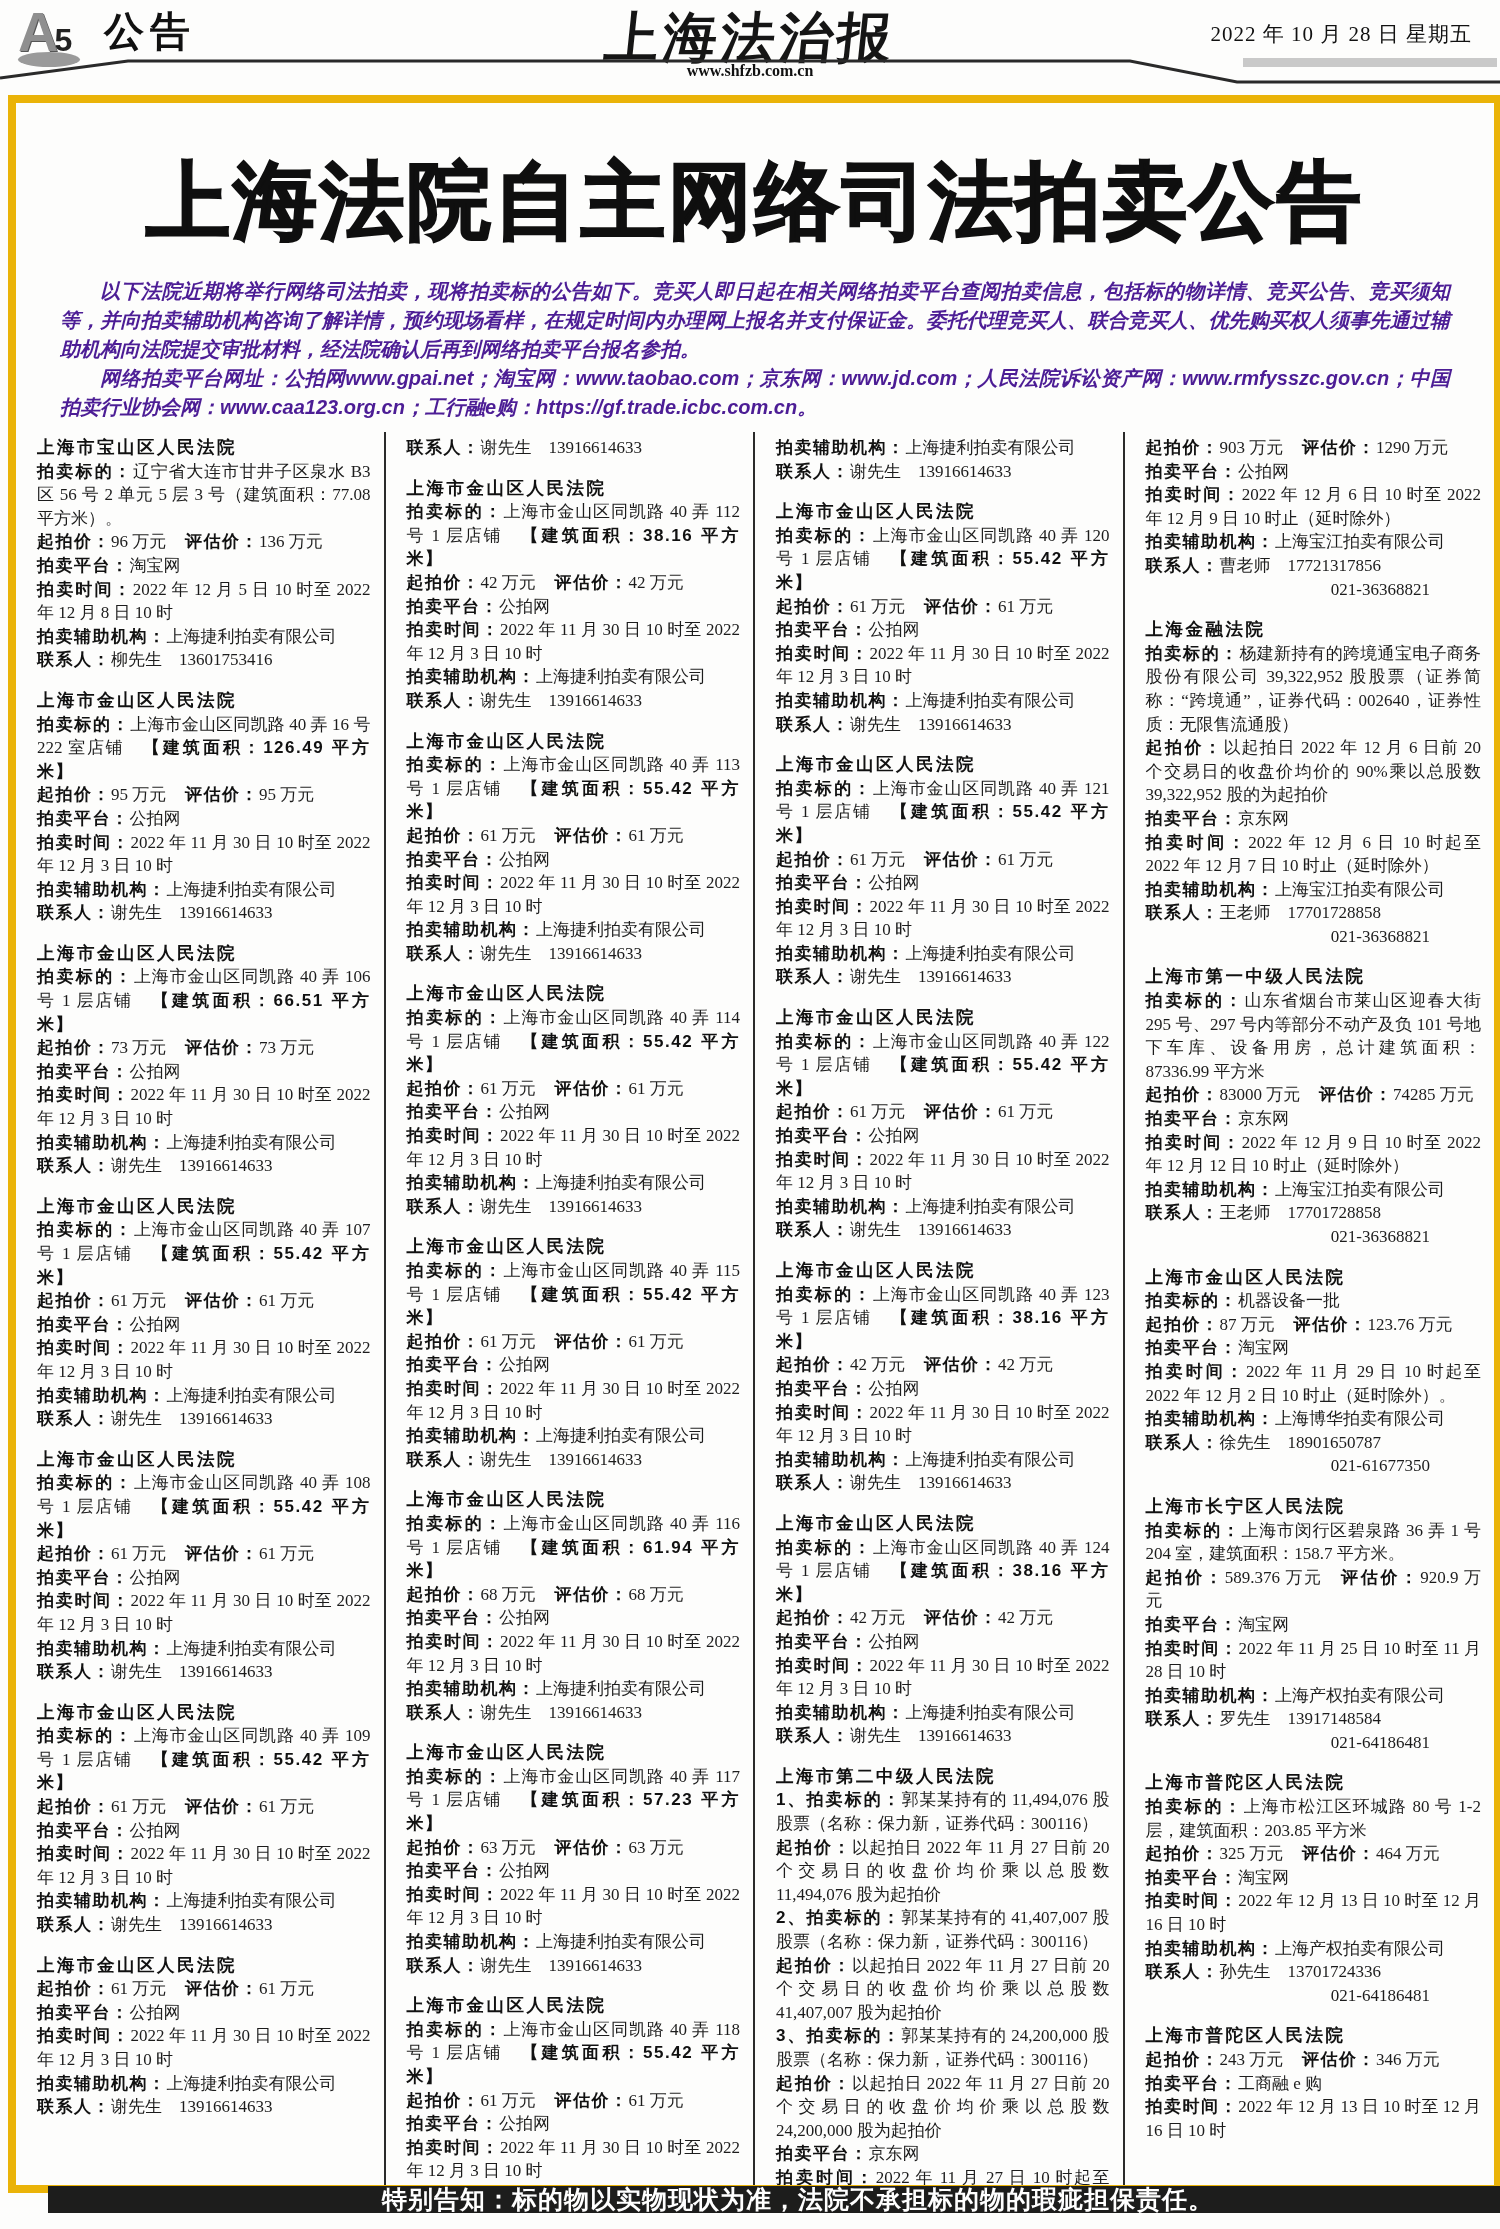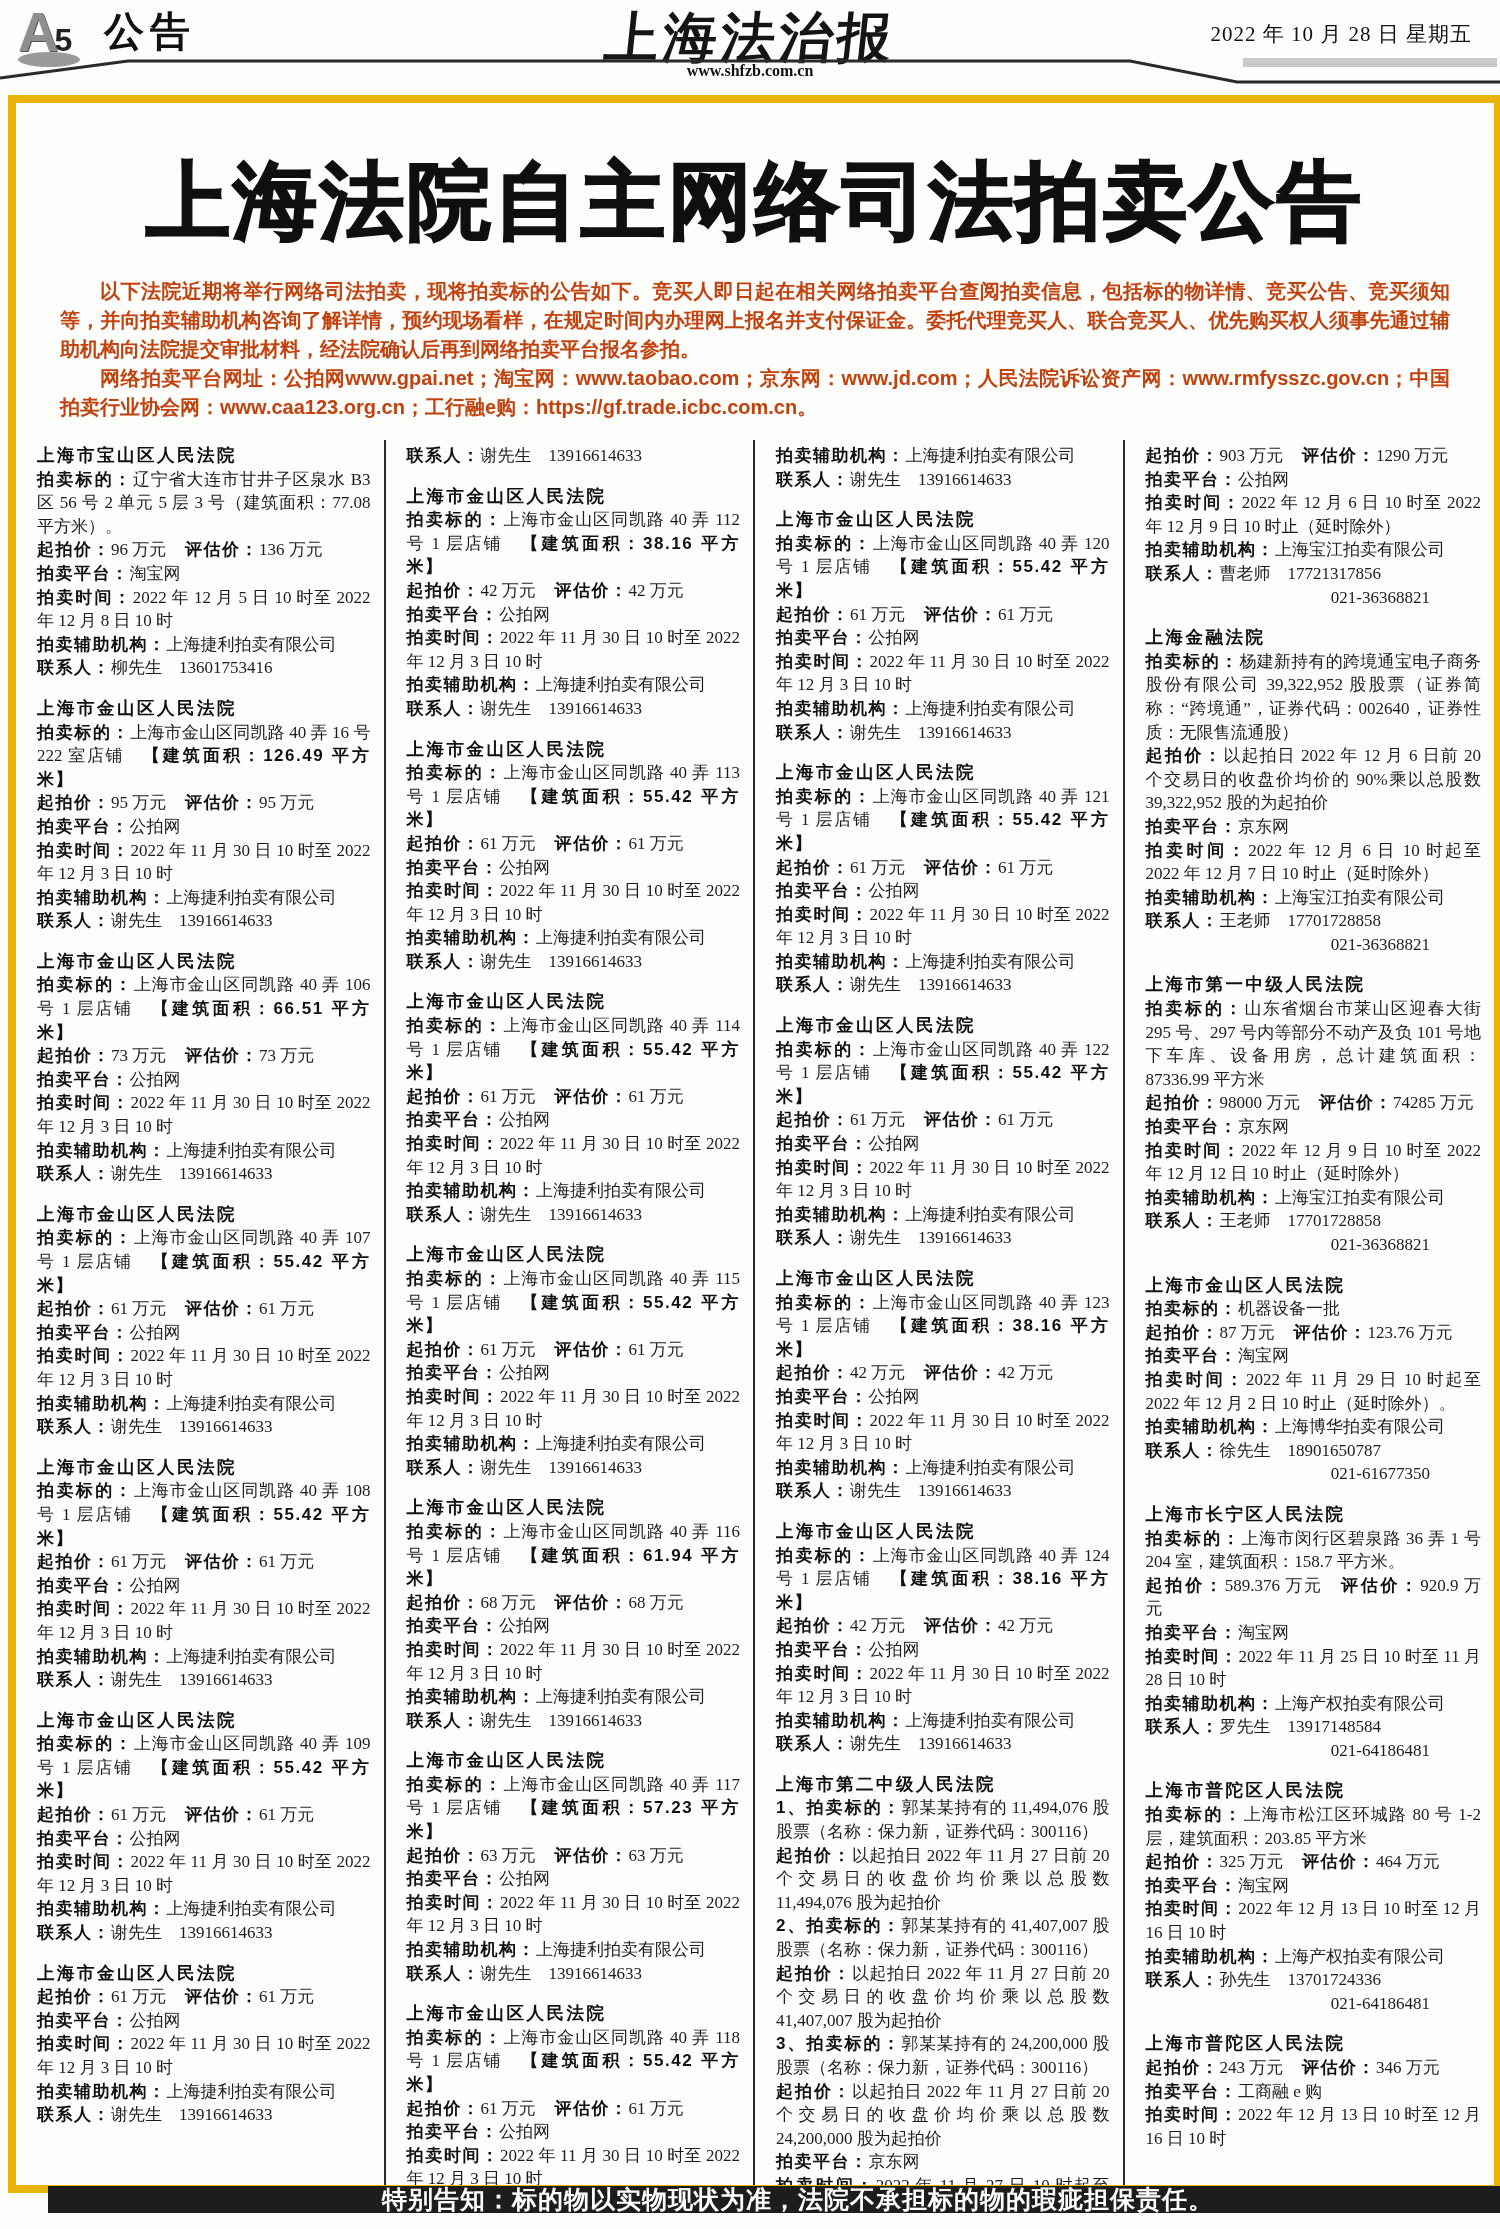--- a/index.html
+++ b/index.html
@@ -16,22 +16,22 @@
            font-weight:900;font-size:40px;letter-spacing:6px;color:#111;}
   .masthead{position:absolute;left:0;right:0;top:2px;text-align:center;font-family:"DejaVu Serif",serif;
             font-weight:bold;font-size:54px;letter-spacing:4px;transform:skewX(-6deg);color:#151515;}
   .website{position:absolute;left:0;right:0;top:62px;text-align:center;font-weight:bold;font-size:16px;color:#111;}
   .dateline{position:absolute;right:28px;top:20px;font-size:21px;color:#111;letter-spacing:1px;}
   .hdr-rule{position:absolute;left:0;top:0;}
   
   .box{position:absolute;left:8px;top:95px;width:1478px;height:2082px;border:8px solid #eab308;background:#fdfdfc;overflow:hidden;}
   .main-title{margin:42px 20px 18px;text-align:center;font-family:"Liberation Serif","DejaVu Serif",serif;
               font-weight:900;font-size:84px;letter-spacing:3px;color:#0f0f0f;-webkit-text-stroke:2px #0f0f0f;}
-  .intro{margin:6px 44px 18px;font-family:"Liberation Sans","DejaVu Sans",sans-serif;font-weight:600;
-         font-size:20px;line-height:29px;text-align:justify;color:#c2410c;}
+  .intro{margin:6px 44px 10px;font-family:"Liberation Sans","DejaVu Sans",sans-serif;font-weight:600;
+         font-size:20px;line-height:29px;text-align:justify;color:#4c1d95;font-style:italic;}
   .intro p{margin:0;text-indent:2em;}
   
   .cols{display:flex;height:1822px;overflow:hidden;margin-top:8px;}
   .col{width:369.5px;box-sizing:border-box;padding:4px 13px 0 21px;overflow:hidden;}
   .col.divider{border-right:2px solid #2a2a2a;}
   .entry{margin-top:17px;}
   .entry:first-child{margin-top:0;}
   .court{font-family:"Liberation Sans","DejaVu Sans",sans-serif;font-weight:700;font-size:17.5px;
          letter-spacing:2.5px;line-height:23.6px;color:#111;}
   .row{font-size:17px;line-height:23.6px;text-align:justify;color:#1c1c1c;}
@@ -280,21 +280,21 @@
             <div class="row"><b class="lbl">起拍价：</b><span class="val">以起拍日 2022 年 12 月 6 日前 20 个交易日的收盘价均价的 90%乘以总股数 39,322,952 股的为起拍价</span></div>
             <div class="row"><b class="lbl">拍卖平台：</b><span class="val">京东网</span></div>
             <div class="row"><b class="lbl">拍卖时间：</b><span class="val">2022 年 12 月 6 日 10 时起至 2022 年 12 月 7 日 10 时止（延时除外）</span></div>
             <div class="row"><b class="lbl">拍卖辅助机构：</b><span class="val">上海宝江拍卖有限公司</span></div>
             <div class="row"><b class="lbl">联系人：</b><span class="val">王老师　17701728858</span></div>
             <div class="row phone2"><span class="val">021-36368821</span></div>
           </div>
           <div class="entry">
             <div class="court">上海市第一中级人民法院</div>
             <div class="row"><b class="lbl">拍卖标的：</b><span class="val">山东省烟台市莱山区迎春大街 295 号、297 号内等部分不动产及负 101 号地下车库、设备用房，总计建筑面积：87336.99 平方米</span></div>
-            <div class="row"><b class="lbl">起拍价：</b><span class="val">98000 万元</span><b class="lbl second">评估价：</b><span class="val">74285 万元</span></div>
+            <div class="row"><b class="lbl">起拍价：</b><span class="val">83000 万元</span><b class="lbl second">评估价：</b><span class="val">74285 万元</span></div>
             <div class="row"><b class="lbl">拍卖平台：</b><span class="val">京东网</span></div>
             <div class="row"><b class="lbl">拍卖时间：</b><span class="val">2022 年 12 月 9 日 10 时至 2022 年 12 月 12 日 10 时止（延时除外）</span></div>
             <div class="row"><b class="lbl">拍卖辅助机构：</b><span class="val">上海宝江拍卖有限公司</span></div>
             <div class="row"><b class="lbl">联系人：</b><span class="val">王老师　17701728858</span></div>
             <div class="row phone2"><span class="val">021-36368821</span></div>
           </div>
           <div class="entry">
             <div class="court">上海市金山区人民法院</div>
             <div class="row"><b class="lbl">拍卖标的：</b><span class="val">机器设备一批</span></div>
             <div class="row"><b class="lbl">起拍价：</b><span class="val">87 万元</span><b class="lbl second">评估价：</b><span class="val">123.76 万元</span></div>

